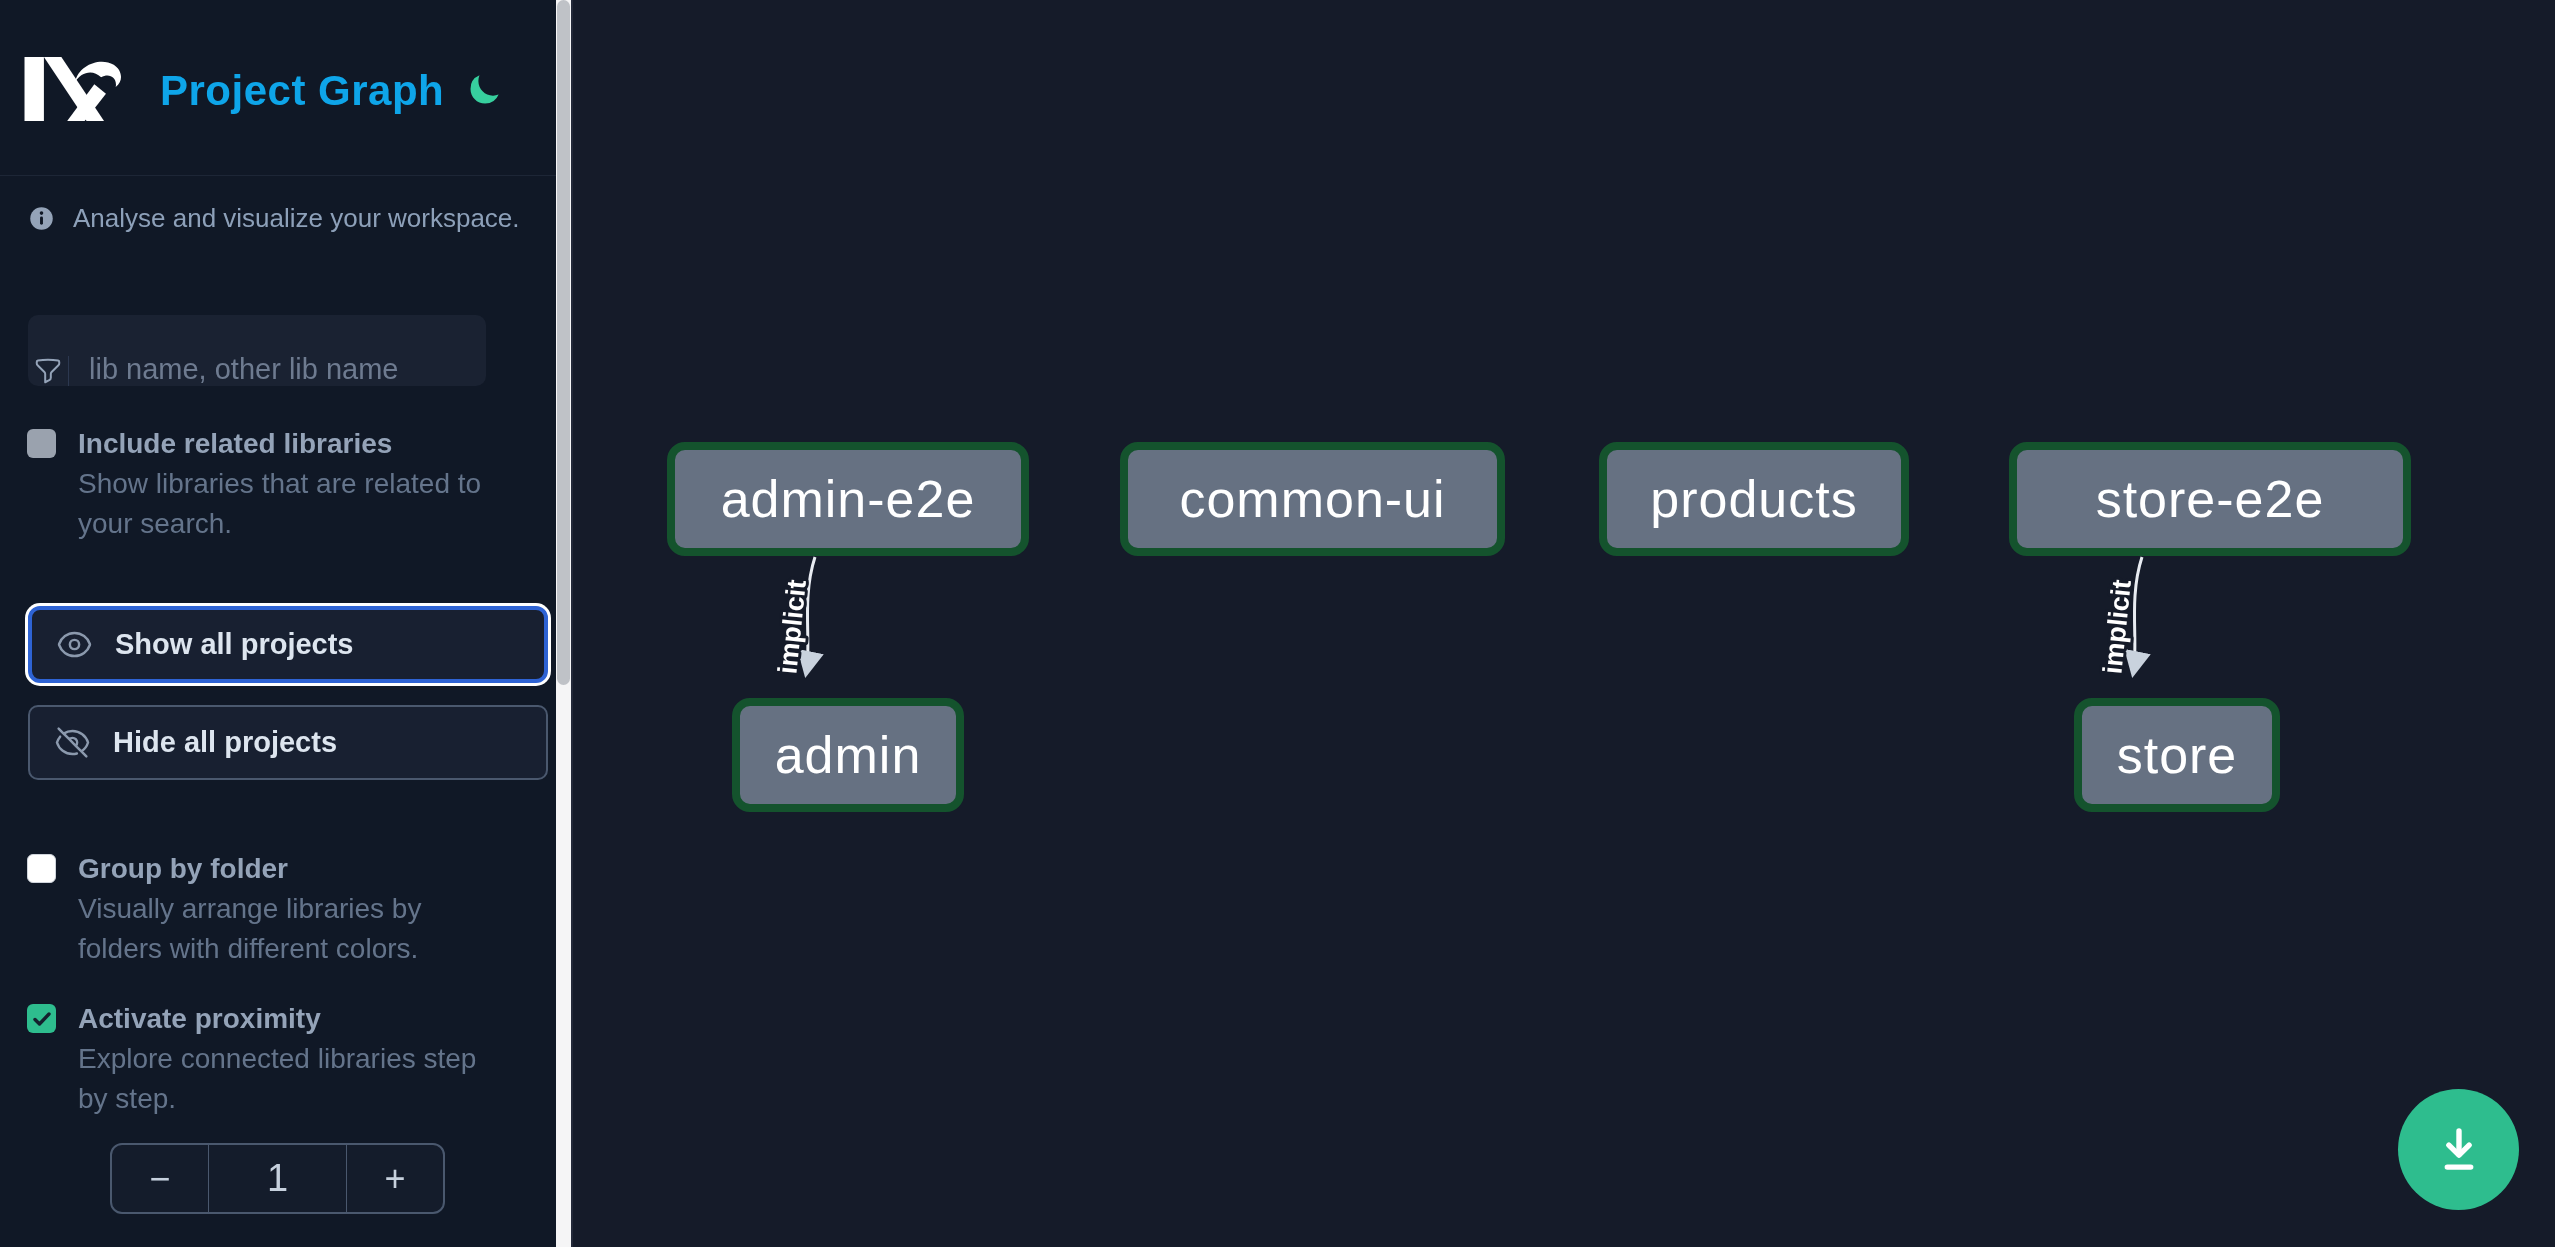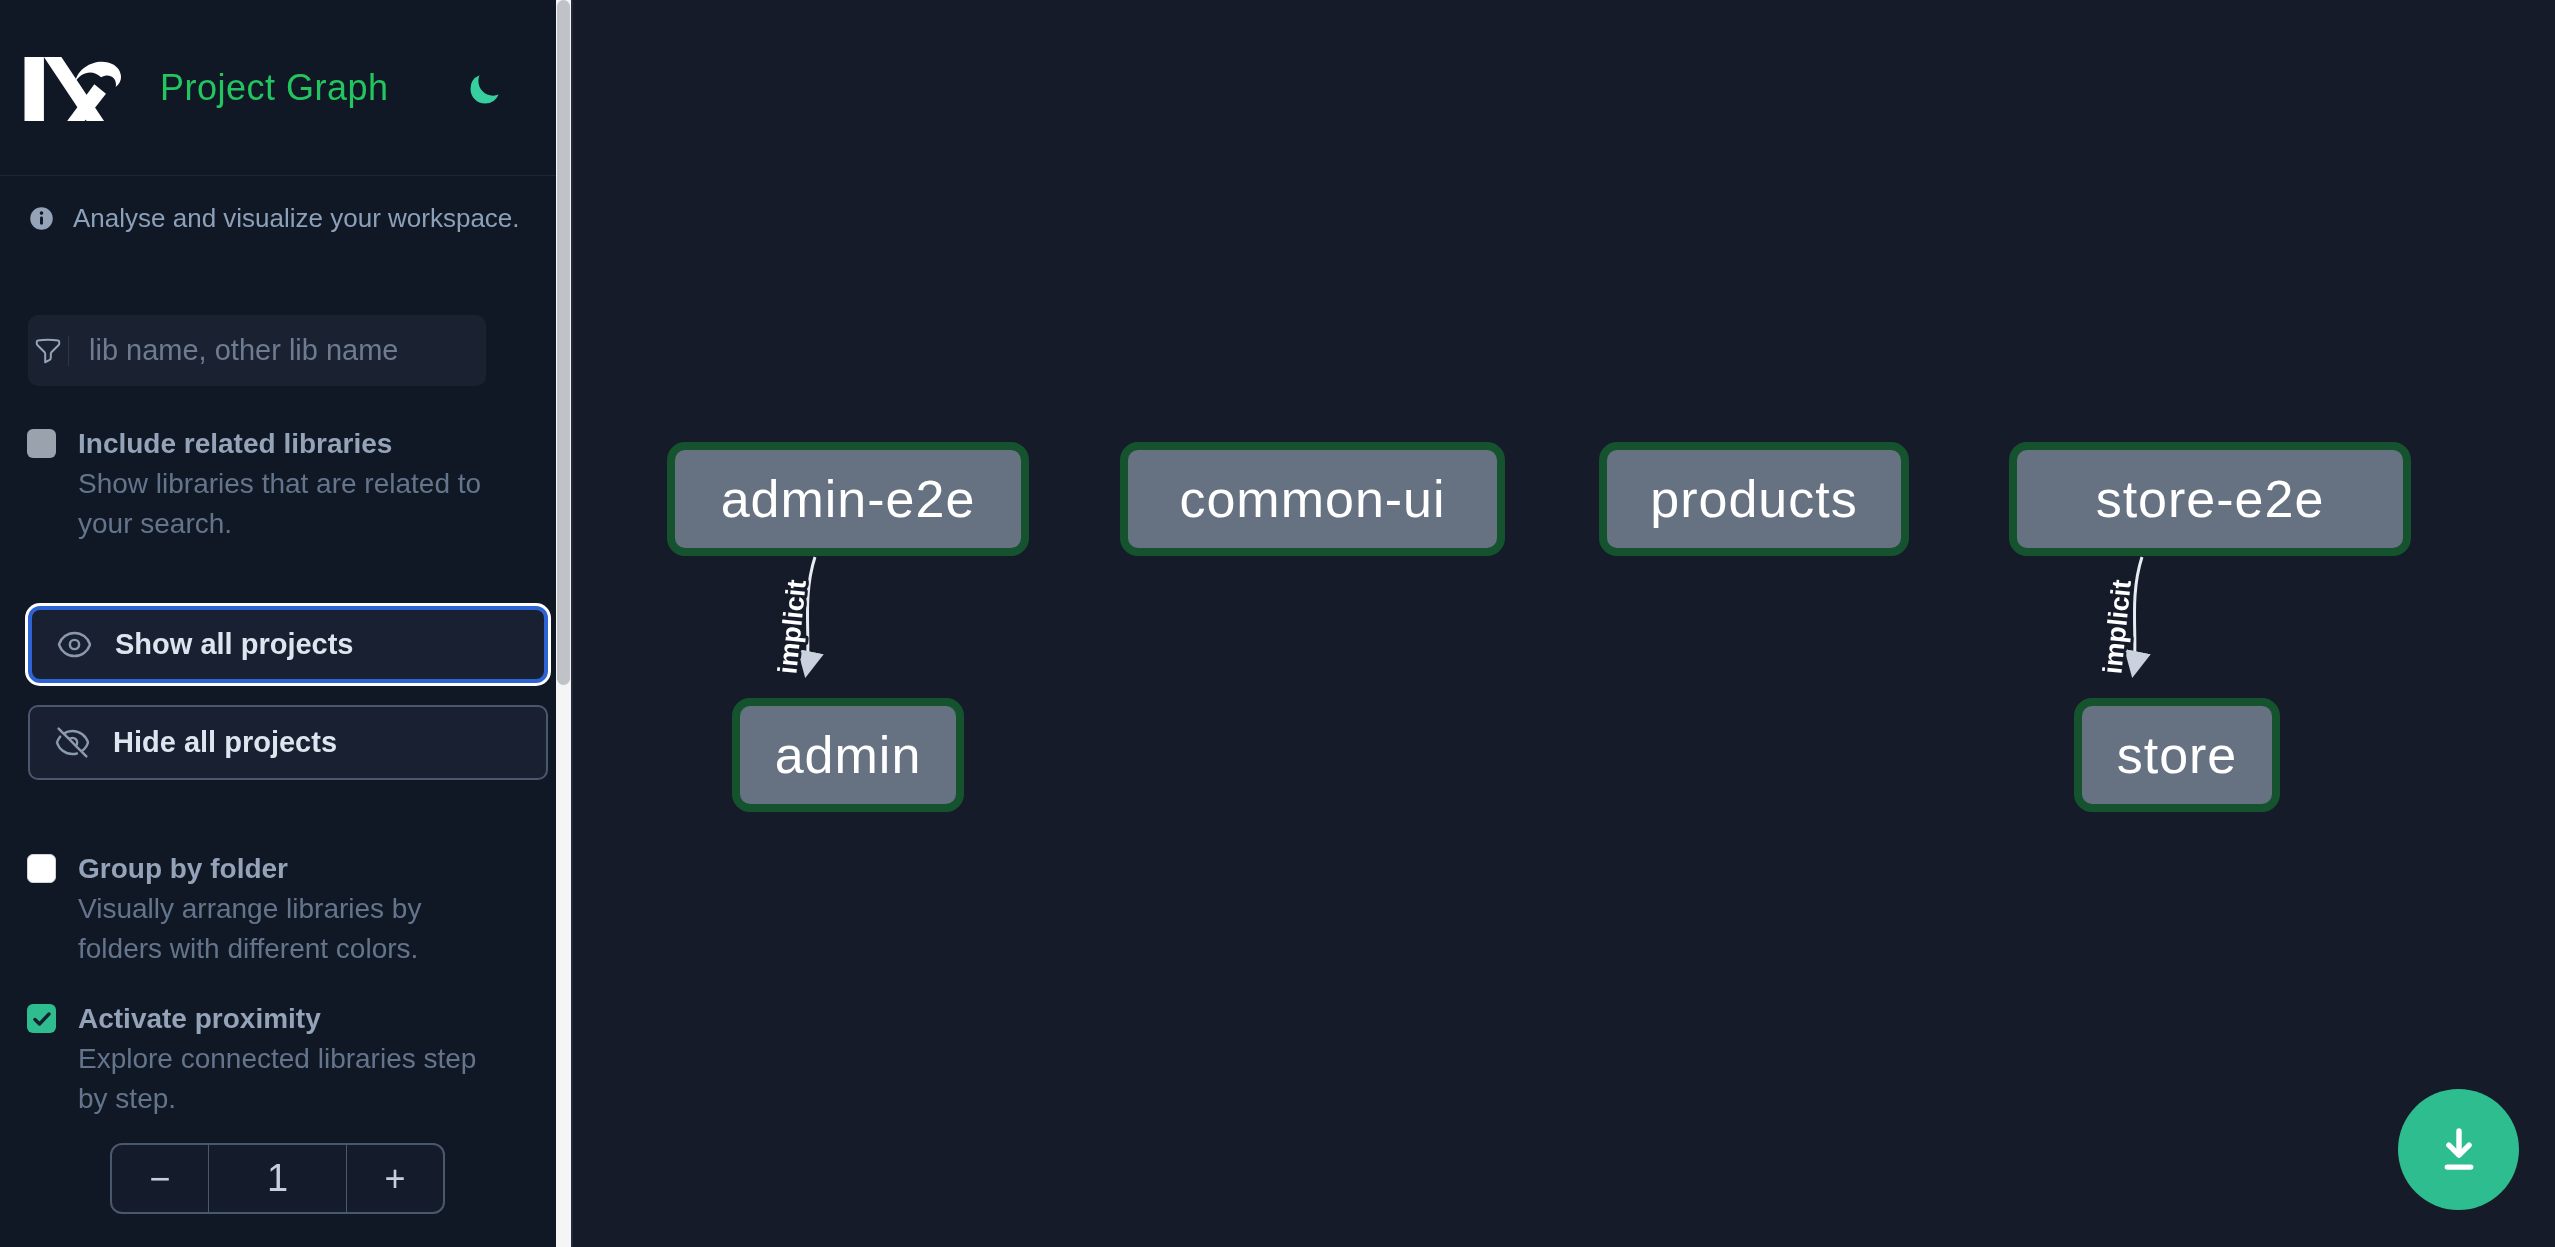--- a/index.html
+++ b/index.html
@@ -3,27 +3,27 @@
 <meta charset="utf-8">
 <style>
   * { margin:0; padding:0; box-sizing:border-box; }
   html,body { width:2555px; height:1247px; }
   body { font-family:"Liberation Sans", sans-serif; background:#151b29; position:relative; overflow:hidden; }
 
   
   .sidebar { position:absolute; left:0; top:0; width:556px; height:1247px; background:#101826; }
   .sb-header { position:absolute; left:0; top:0; width:556px; height:176px; border-bottom:1px solid #1d2636; }
   .nx-logo { position:absolute; left:24px; top:57px; width:98px; height:64px; }
-  .app-title { position:absolute; left:160px; top:67px; font-size:36px; font-weight:400; color:#22c55e; letter-spacing:0.5px; }
+  .app-title { position:absolute; left:160px; top:67px; font-size:42px; font-weight:700; color:#0ea5e9; letter-spacing:0.5px; }
   .theme-toggle { position:absolute; left:464px; top:71px; width:40px; height:40px; cursor:pointer; background:none; border:none; }
 
   .info-row { position:absolute; left:28px; top:203px; display:flex; align-items:center; gap:18px; }
   .info-row .txt { font-size:26px; color:#8da0b9; }
 
-  .filter-box { position:absolute; left:28px; top:315px; width:458px; height:71px; background:#1a2232; border-radius:10px; display:flex; align-items:center; overflow:hidden; }
+  .filter-box { position:absolute; left:28px; top:315px; width:458px; height:71px; background:#1a2232; border-radius:10px; display:flex; align-items:flex-end; overflow:hidden; }
   .filter-icon-cell { width:61px; display:flex; align-items:center; justify-content:center; border-right:1px solid #2c3850; }
   .filter-box input { flex:1; background:transparent; border:none; outline:none; color:#cbd5e1; font-size:29px; padding:0 20px; font-family:"Liberation Sans", sans-serif; }
   .filter-box input::placeholder { color:#6e7b90; }
 
   .option { position:absolute; left:27px; width:500px; }
   .opt-include { top:424px; } .opt-group { top:849px; } .opt-proximity { top:999px; }
   .cb { position:absolute; left:0; top:5px; width:29px; height:29px; border-radius:6px; cursor:pointer; display:flex; align-items:center; justify-content:center; }
   .cb-gray  { background:#9aa2ae; }
   .cb-white { background:#ffffff; border:1px solid #cfd4db; }
   .cb-green { background:#2ebd8e; }

